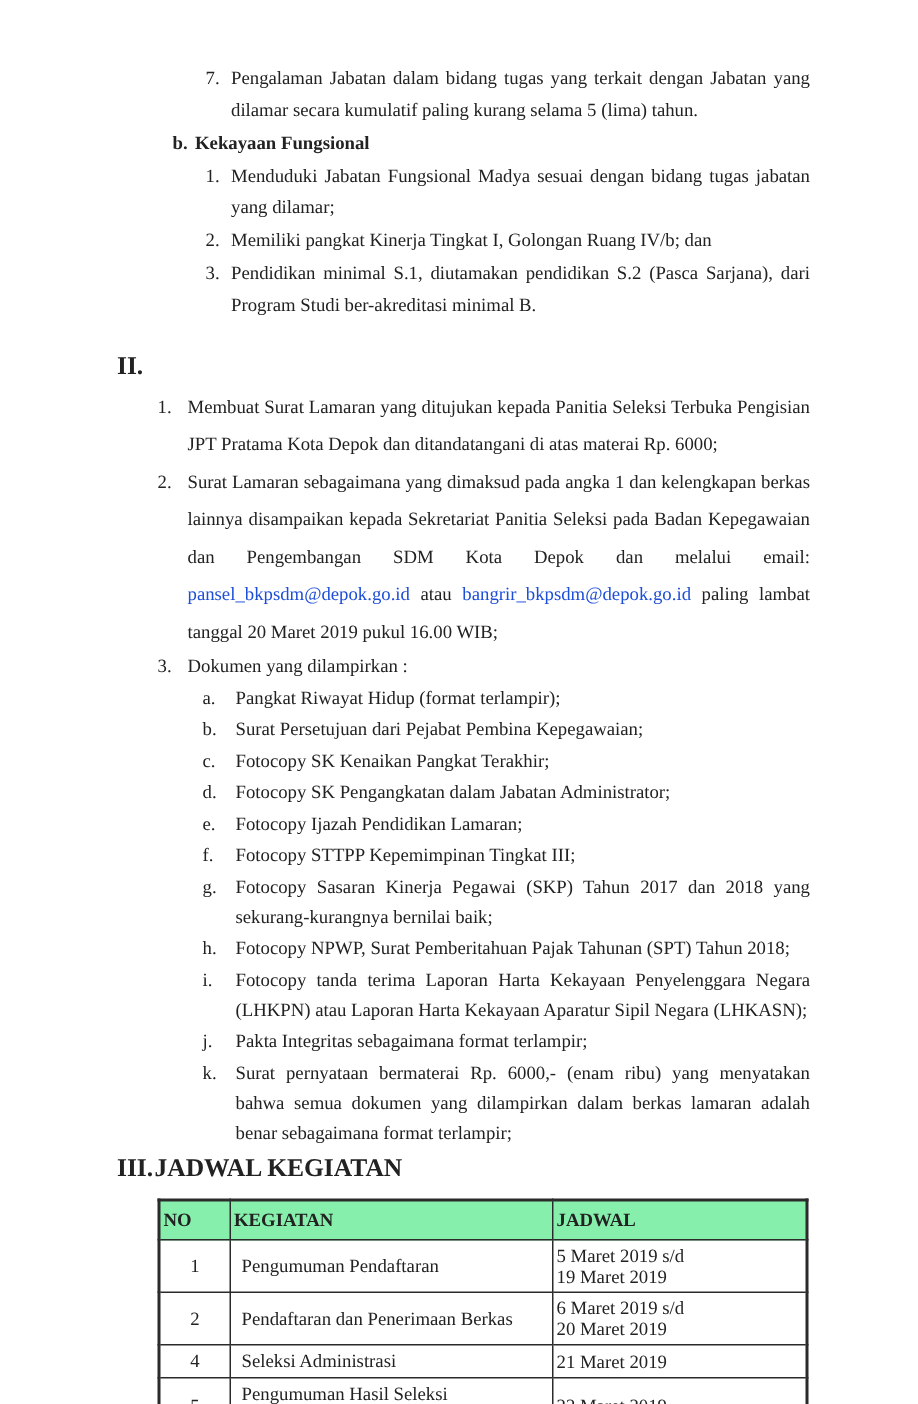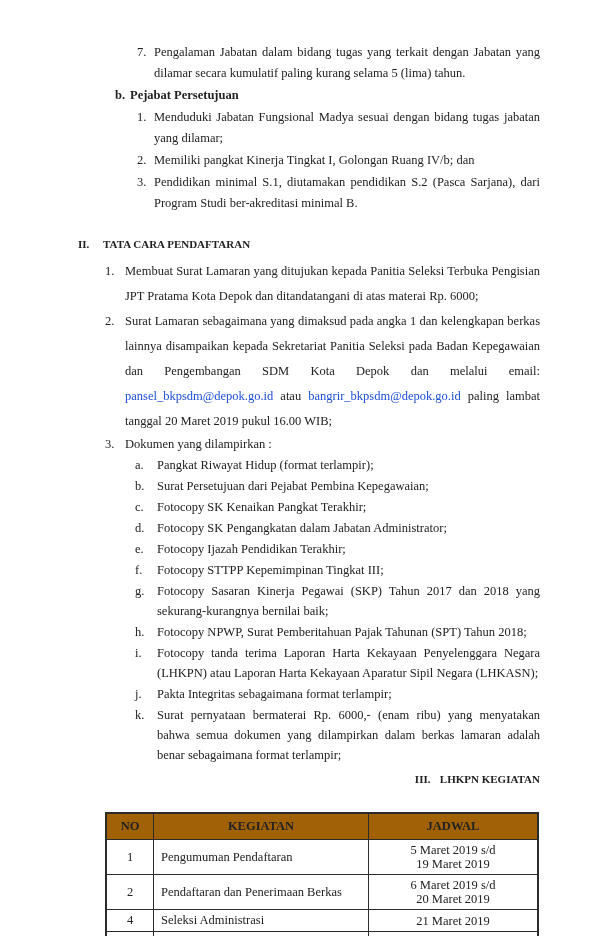--- a/index.html
+++ b/index.html
@@ -17,24 +17,24 @@
   .row{display:flex;align-items:flex-start;}
   .para{flex:1;text-align:justify;}
 
   
   .intro-item{margin-left:59px;line-height:21px;margin-bottom:1px;}
   .num{flex:0 0 17px;}
   .sub-b-heading{margin-left:37px;line-height:21px;font-weight:bold;margin-bottom:1px;}
   .blabel{flex:0 0 15px;}
 
   
-  .sec-heading{line-height:22px;font-size:11px;font-weight:bold;}
+  .sec-heading{line-height:22px;font-size:17px;font-weight:bold;}
   .roman{flex:0 0 25px;}
   .mt-ii{margin-top:19px;margin-bottom:4px;}
-  .mt-iii{margin-top:3px;margin-bottom:22px;justify-content:flex-end;}
+  .mt-iii{margin-top:3px;margin-bottom:9px;}
 
   
   .sec-item{margin-left:27px;line-height:21px;}
   .lh25{line-height:25px;}
   .num2{flex:0 0 20px;}
 
   
   .doc-item{margin-left:57px;line-height:20px;margin-bottom:1px;}
   .letter{flex:0 0 22px;}
 
@@ -45,42 +45,42 @@
   .sched{
     border-collapse:collapse;
     margin-left:27px;
     width:422px;
     table-layout:fixed;
     border:2px solid #2b2b2b;
     font-size:12.5px;
     color:#222222;
   }
   .sched th,.sched td{border:1px solid #2b2b2b;}
-  .sched th{background:#a16207;font-weight:bold;text-align:center;padding:5px 2px;line-height:15px;}
+  .sched th{background:#86efac;font-weight:bold;text-align:left;padding:5px 2px;line-height:15px;}
   .c-no{width:42px;text-align:center;}
   .c-keg{width:210px;}
   td.c-keg{padding:3px 7px;text-align:left;}
   td.c-no{padding:3px 0;}
-  .c-tgl{width:164px;text-align:center;}
+  .c-tgl{width:164px;text-align:left;}
   td.c-tgl{white-space:pre-line;line-height:14px;padding:3px 2px;}
   td{vertical-align:middle;}
 </style>
 </head>
 <body>
 
 <div class="page">
 
   <div class="row intro-item">
     <span class="num">7.</span>
     <div class="para">Pengalaman Jabatan dalam bidang tugas yang terkait dengan Jabatan yang dilamar secara kumulatif paling kurang selama 5 (lima) tahun.</div>
   </div>
 
   <div class="row sub-b-heading">
     <span class="blabel">b.</span>
-    <div>Pejabat Persetujuan</div>
+    <div>Kekayaan Fungsional</div>
   </div>
 
   <div>
 
       <div class="row intro-item">
         <span class="num">1.</span>
         <div class="para">Menduduki Jabatan Fungsional Madya sesuai dengan bidang tugas jabatan yang dilamar;</div>
       </div>
 
       <div class="row intro-item">
@@ -89,21 +89,20 @@
       </div>
 
       <div class="row intro-item">
         <span class="num">3.</span>
         <div class="para">Pendidikan minimal S.1, diutamakan pendidikan S.2 (Pasca Sarjana), dari Program Studi ber-akreditasi minimal B.</div>
       </div>
     </div>
 
   <div class="row sec-heading mt-ii">
     <span class="roman">II.</span>
-    <div>TATA CARA PENDAFTARAN</div>
   </div>
 
   <div class="row sec-item lh25">
     <span class="num2">1.</span>
     <div class="para">Membuat Surat Lamaran yang ditujukan kepada Panitia Seleksi Terbuka Pengisian JPT Pratama Kota Depok dan ditandatangani di atas materai Rp. 6000;</div>
   </div>
 
   <div class="row sec-item lh25">
     <span class="num2">2.</span>
     <div class="para"><span>Surat Lamaran sebagaimana yang dimaksud pada angka 1 dan kelengkapan berkas lainnya disampaikan kepada Sekretariat Panitia Seleksi pada Badan Kepegawaian dan Pengembangan SDM Kota Depok dan melalui email: </span><a class="email">pansel_bkpsdm@depok.go.id</a><span> atau </span><a class="email">bangrir_bkpsdm@depok.go.id</a><span> paling lambat tanggal 20 Maret 2019 pukul 16.00 WIB;</span></div>
@@ -131,21 +130,21 @@
         <div class="para">Fotocopy SK Kenaikan Pangkat Terakhir;</div>
       </div>
 
       <div class="row doc-item">
         <span class="letter">d.</span>
         <div class="para">Fotocopy SK Pengangkatan dalam Jabatan Administrator;</div>
       </div>
 
       <div class="row doc-item">
         <span class="letter">e.</span>
-        <div class="para">Fotocopy Ijazah Pendidikan Terakhir;</div>
+        <div class="para">Fotocopy Ijazah Pendidikan Lamaran;</div>
       </div>
 
       <div class="row doc-item">
         <span class="letter">f.</span>
         <div class="para">Fotocopy STTPP Kepemimpinan Tingkat III;</div>
       </div>
 
       <div class="row doc-item">
         <span class="letter">g.</span>
         <div class="para">Fotocopy Sasaran Kinerja Pegawai (SKP) Tahun 2017 dan 2018 yang sekurang-kurangnya bernilai baik;</div>
@@ -167,21 +166,21 @@
       </div>
 
       <div class="row doc-item">
         <span class="letter">k.</span>
         <div class="para">Surat pernyataan bermaterai Rp. 6000,- (enam ribu) yang menyatakan bahwa semua dokumen yang dilampirkan dalam berkas lamaran adalah benar sebagaimana format terlampir;</div>
       </div>
     </div>
 
   <div class="row sec-heading mt-iii">
     <span class="roman">III.</span>
-    <div>LHKPN KEGIATAN</div>
+    <div>JADWAL KEGIATAN</div>
   </div>
 
   <table class="sched">
     <thead>
       <tr>
         <th class="c-no">NO</th>
         <th class="c-keg">KEGIATAN</th>
         <th class="c-tgl">JADWAL</th>
       </tr>
     </thead>

